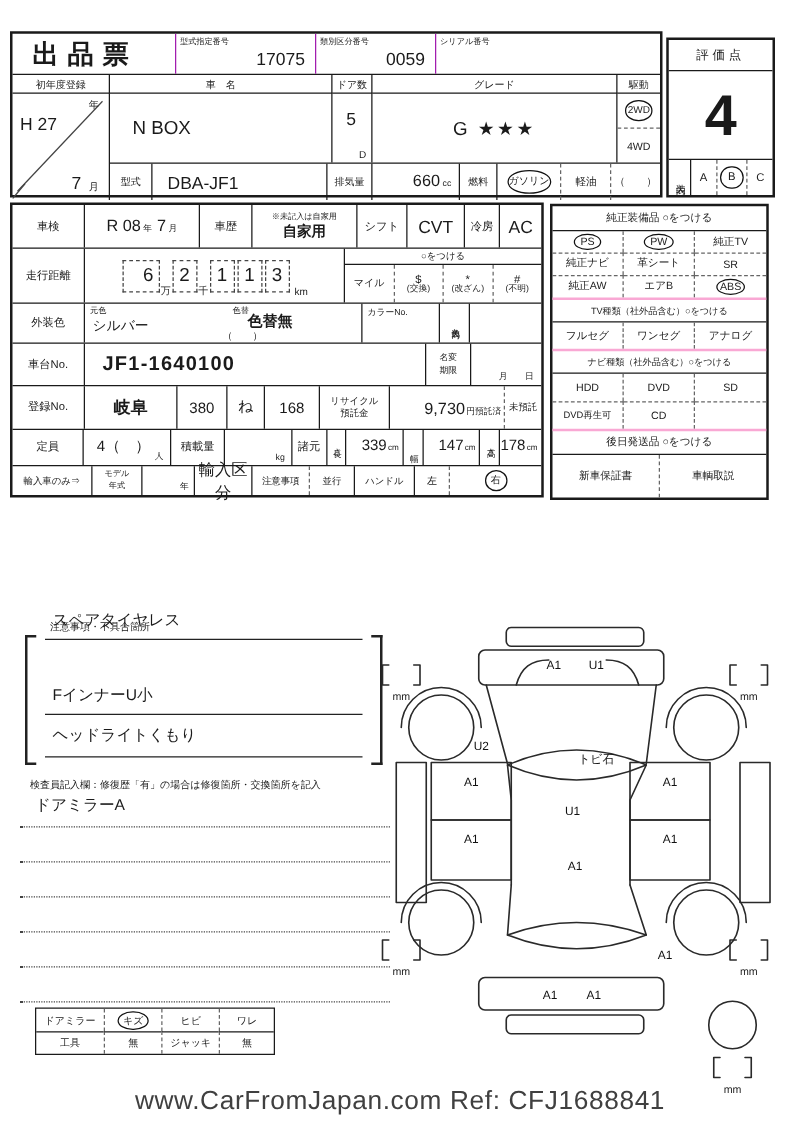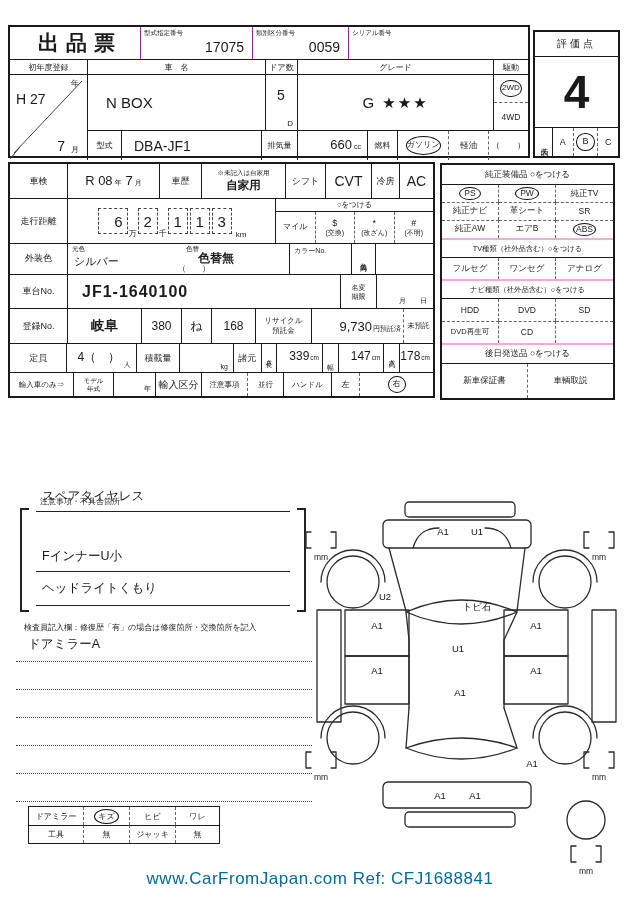--- a/index.html
+++ b/index.html
@@ -14,21 +14,21 @@
   .bb { border-bottom:1px solid #1a1a1a; }
   .dbr { border-right:1px dashed #666; }
 
   .vt { writing-mode:vertical-rl; text-orientation:upright; letter-spacing:-1px; line-height:1; }
 
   .circle { border:1.6px solid #111; border-radius:50%; padding:0 4px; display:inline-block; line-height:1.3; }
 
   
   .main-top { left:8px; top:25px; width:522px; height:133px; }
   .row-a { display:flex; height:33px; border-bottom:1px solid #1a1a1a; }
-  .title-cell { width:130px; display:flex; align-items:center; padding-left:28px;
+  .title-cell { width:130px; display:flex; align-items:center; padding-left:16px;
                 font-size:21px; font-weight:bold; letter-spacing:7px; }
   .hd-cell { position:relative; border-left:1px solid #a21caf; }
   .hd-cell .sm { position:absolute; top:2px; left:3px; font-size:6.5px; color:#222; }
   .hd-cell .val { position:absolute; right:8px; bottom:4px; font-size:14px; }
   .row-b { display:grid; grid-template-columns:78px 178px 32px 196px 34px; grid-template-rows:15px 55px 30px; height:100px; }
   .ghead { font-size:8px; display:flex; align-items:center; justify-content:center; border-bottom:1px solid #1a1a1a; border-right:1px solid #1a1a1a; }
   .diag-cell { grid-column:1; grid-row:2/4; position:relative; border-right:1px solid #1a1a1a; }
   .rowc { grid-column:2/6; grid-row:3; display:flex; border-top:1px solid #1a1a1a; }
   .lab8 { font-size:8px; display:flex; align-items:center; justify-content:center; }
 
@@ -77,21 +77,21 @@
   .cond > div { display:flex; align-items:center; justify-content:center; font-size:8px; border-left:1px dashed #666; }
   .cond > div:nth-child(4n+1) { border-left:none; }
   .cond > div:nth-child(n+5) { border-top:1px solid #1a1a1a; }
   .ccirc { border:1.4px solid #111; border-radius:50%; padding:1px 3px; }
 
   
   .diagram { left:293px; top:490px; }
   .diagram text { font-size:9.5px; fill:#111; stroke:none; font-family:"Liberation Sans", sans-serif; }
   .diagram .mm { font-size:8.5px; fill:#222; }
 
-  .footer { left:0; top:869px; width:640px; text-align:center; font-size:17px; color:#0369a1; letter-spacing:0.5px; }
+  .footer { left:0; top:869px; width:640px; text-align:center; font-size:21px; color:#404040; letter-spacing:0.5px; }
 </style>
 </head>
 <body>
 
 <div class="page">
 
   <div class="abs main-top b2">
     <div class="row-a">
       <div class="title-cell">出品票</div>
       <div class="hd-cell" style="width:112px">
@@ -309,21 +309,21 @@
       </div>
     </div>
 
     <div class="mrow" style="height:23px;border-bottom:none">
       <div class="mlab" style="width:64px;font-size:7.5px">輸入車のみ⇒</div>
       <div class="br" style="width:40px;display:flex;flex-direction:column;align-items:center;justify-content:center;font-size:6.5px;line-height:1.25">
         <span>モデル</span>
         <span>年式</span>
       </div>
       <div class="br" style="width:42px;display:flex;align-items:flex-end;justify-content:flex-end;padding:0 4px 2px 0;font-size:7px">年</div>
-      <div class="mlab" style="width:46px;font-size:10px">輸入区分</div>
+      <div class="mlab" style="width:46px;font-size:13px">輸入区分</div>
       <div class="ctr dbr" style="width:46px;font-size:7.5px">注意事項</div>
       <div class="br ctr" style="width:36px;font-size:7.5px">並行</div>
       <div class="mlab" style="width:48px;font-size:7.5px">ハンドル</div>
       <div class="ctr dbr" style="width:28px;font-size:8px">左</div>
       <div class="ctr" style="flex:1">
         <span class="circle" style="font-size:8px;padding:2px 4px">右</span>
       </div>
     </div>
   </div>
 

